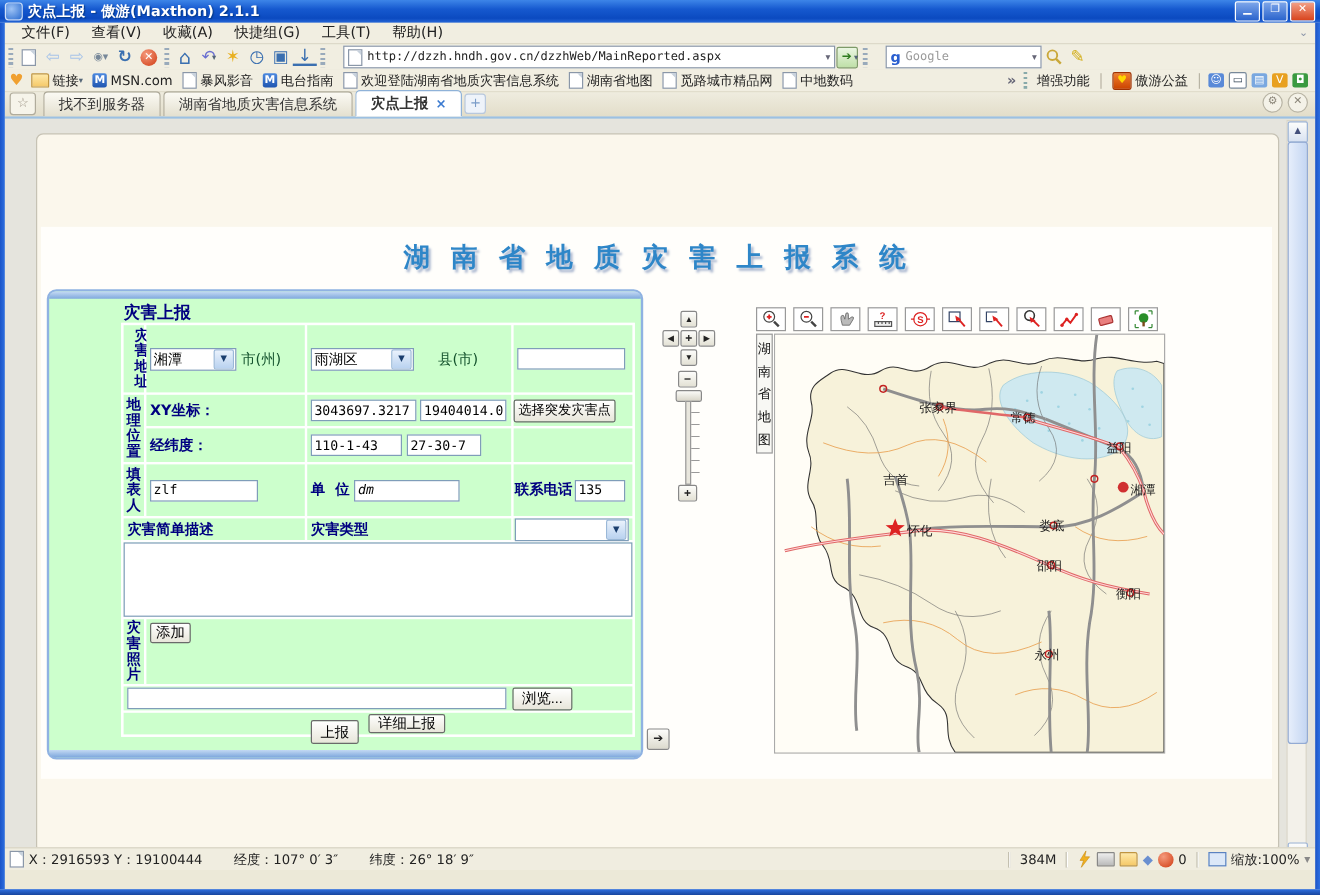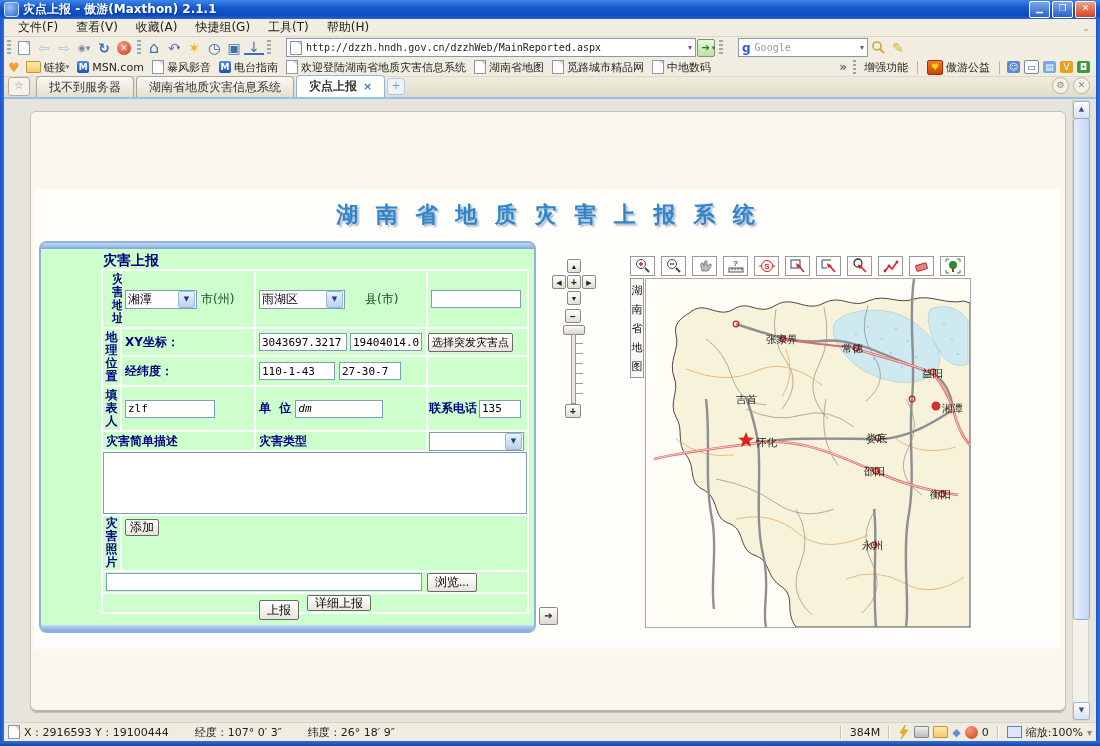--- a/index.html
+++ b/index.html
@@ -82,21 +82,21 @@
   .map-toolbar{position:absolute;left:599px;top:144px;display:flex;gap:6px;}
   .mtb{width:25px;height:20px;background:#fff;border:1px solid #999;display:flex;align-items:center;justify-content:center;padding:0;}
   .map-strip{position:absolute;left:599px;top:166px;width:14px;height:100px;background:#f8f8f4;border:1px solid #999;font-size:11px;line-height:19px;text-align:center;word-break:break-all;color:#111;padding-top:2px;box-sizing:border-box;}
   .mapbox{position:absolute;left:614px;top:166px;width:324px;height:348px;border:1px solid #aaa;background:#fdfbf2;}
   .expand-btn{position:absolute;left:508px;top:495px;width:19px;height:18px;background:linear-gradient(#fdfdfb,#dcdacd);border:1px solid #888;border-radius:2px;font-size:10px;line-height:16px;text-align:center;color:#222;padding:0;}
   
   .vscroll{position:absolute;left:1068px;top:1px;width:17px;height:621px;background:#f3f1ea;border:1px solid #d8d4c6;box-sizing:border-box;}
   .sbtn{position:absolute;left:0;width:15px;height:16px;background:linear-gradient(#fdfdfb,#d8e2f2);border:1px solid #9cb4d8;border-radius:2px;color:#44507c;font-size:7px;text-align:center;line-height:15px;}
   .sthumb{position:absolute;left:0;top:17px;width:15px;height:500px;background:linear-gradient(90deg,#e6eefb,#c4d6f2);border:1px solid #93abd4;border-radius:3px;}
   
-  .statusbar{position:absolute;left:4px;top:722px;width:1092px;height:19px;background:#f0ede0;display:flex;align-items:center;font-size:11px;color:#222;padding:0 4px;box-sizing:border-box;border-top:1px solid #d8d4c4;}
+  .statusbar{position:absolute;left:4px;top:706px;width:1092px;height:19px;background:#f0ede0;display:flex;align-items:center;font-size:11px;color:#222;padding:0 4px;box-sizing:border-box;border-top:1px solid #d8d4c4;}
   .statusbar .grp{display:flex;align-items:center;gap:4px;}
   .st-sep{width:1px;height:13px;background:#c4c0b0;border-right:1px solid #fff;margin:0 4px;}
   .popupico{width:13px;height:13px;border-radius:50%;background:radial-gradient(circle at 35% 30%,#f59a7c,#cf3a12);display:inline-block;}
   .chev{color:#888;font-size:10px;}
 </style>
 </head>
 <body>
 
 <div class="win">
   <div class="frame-l"></div>

